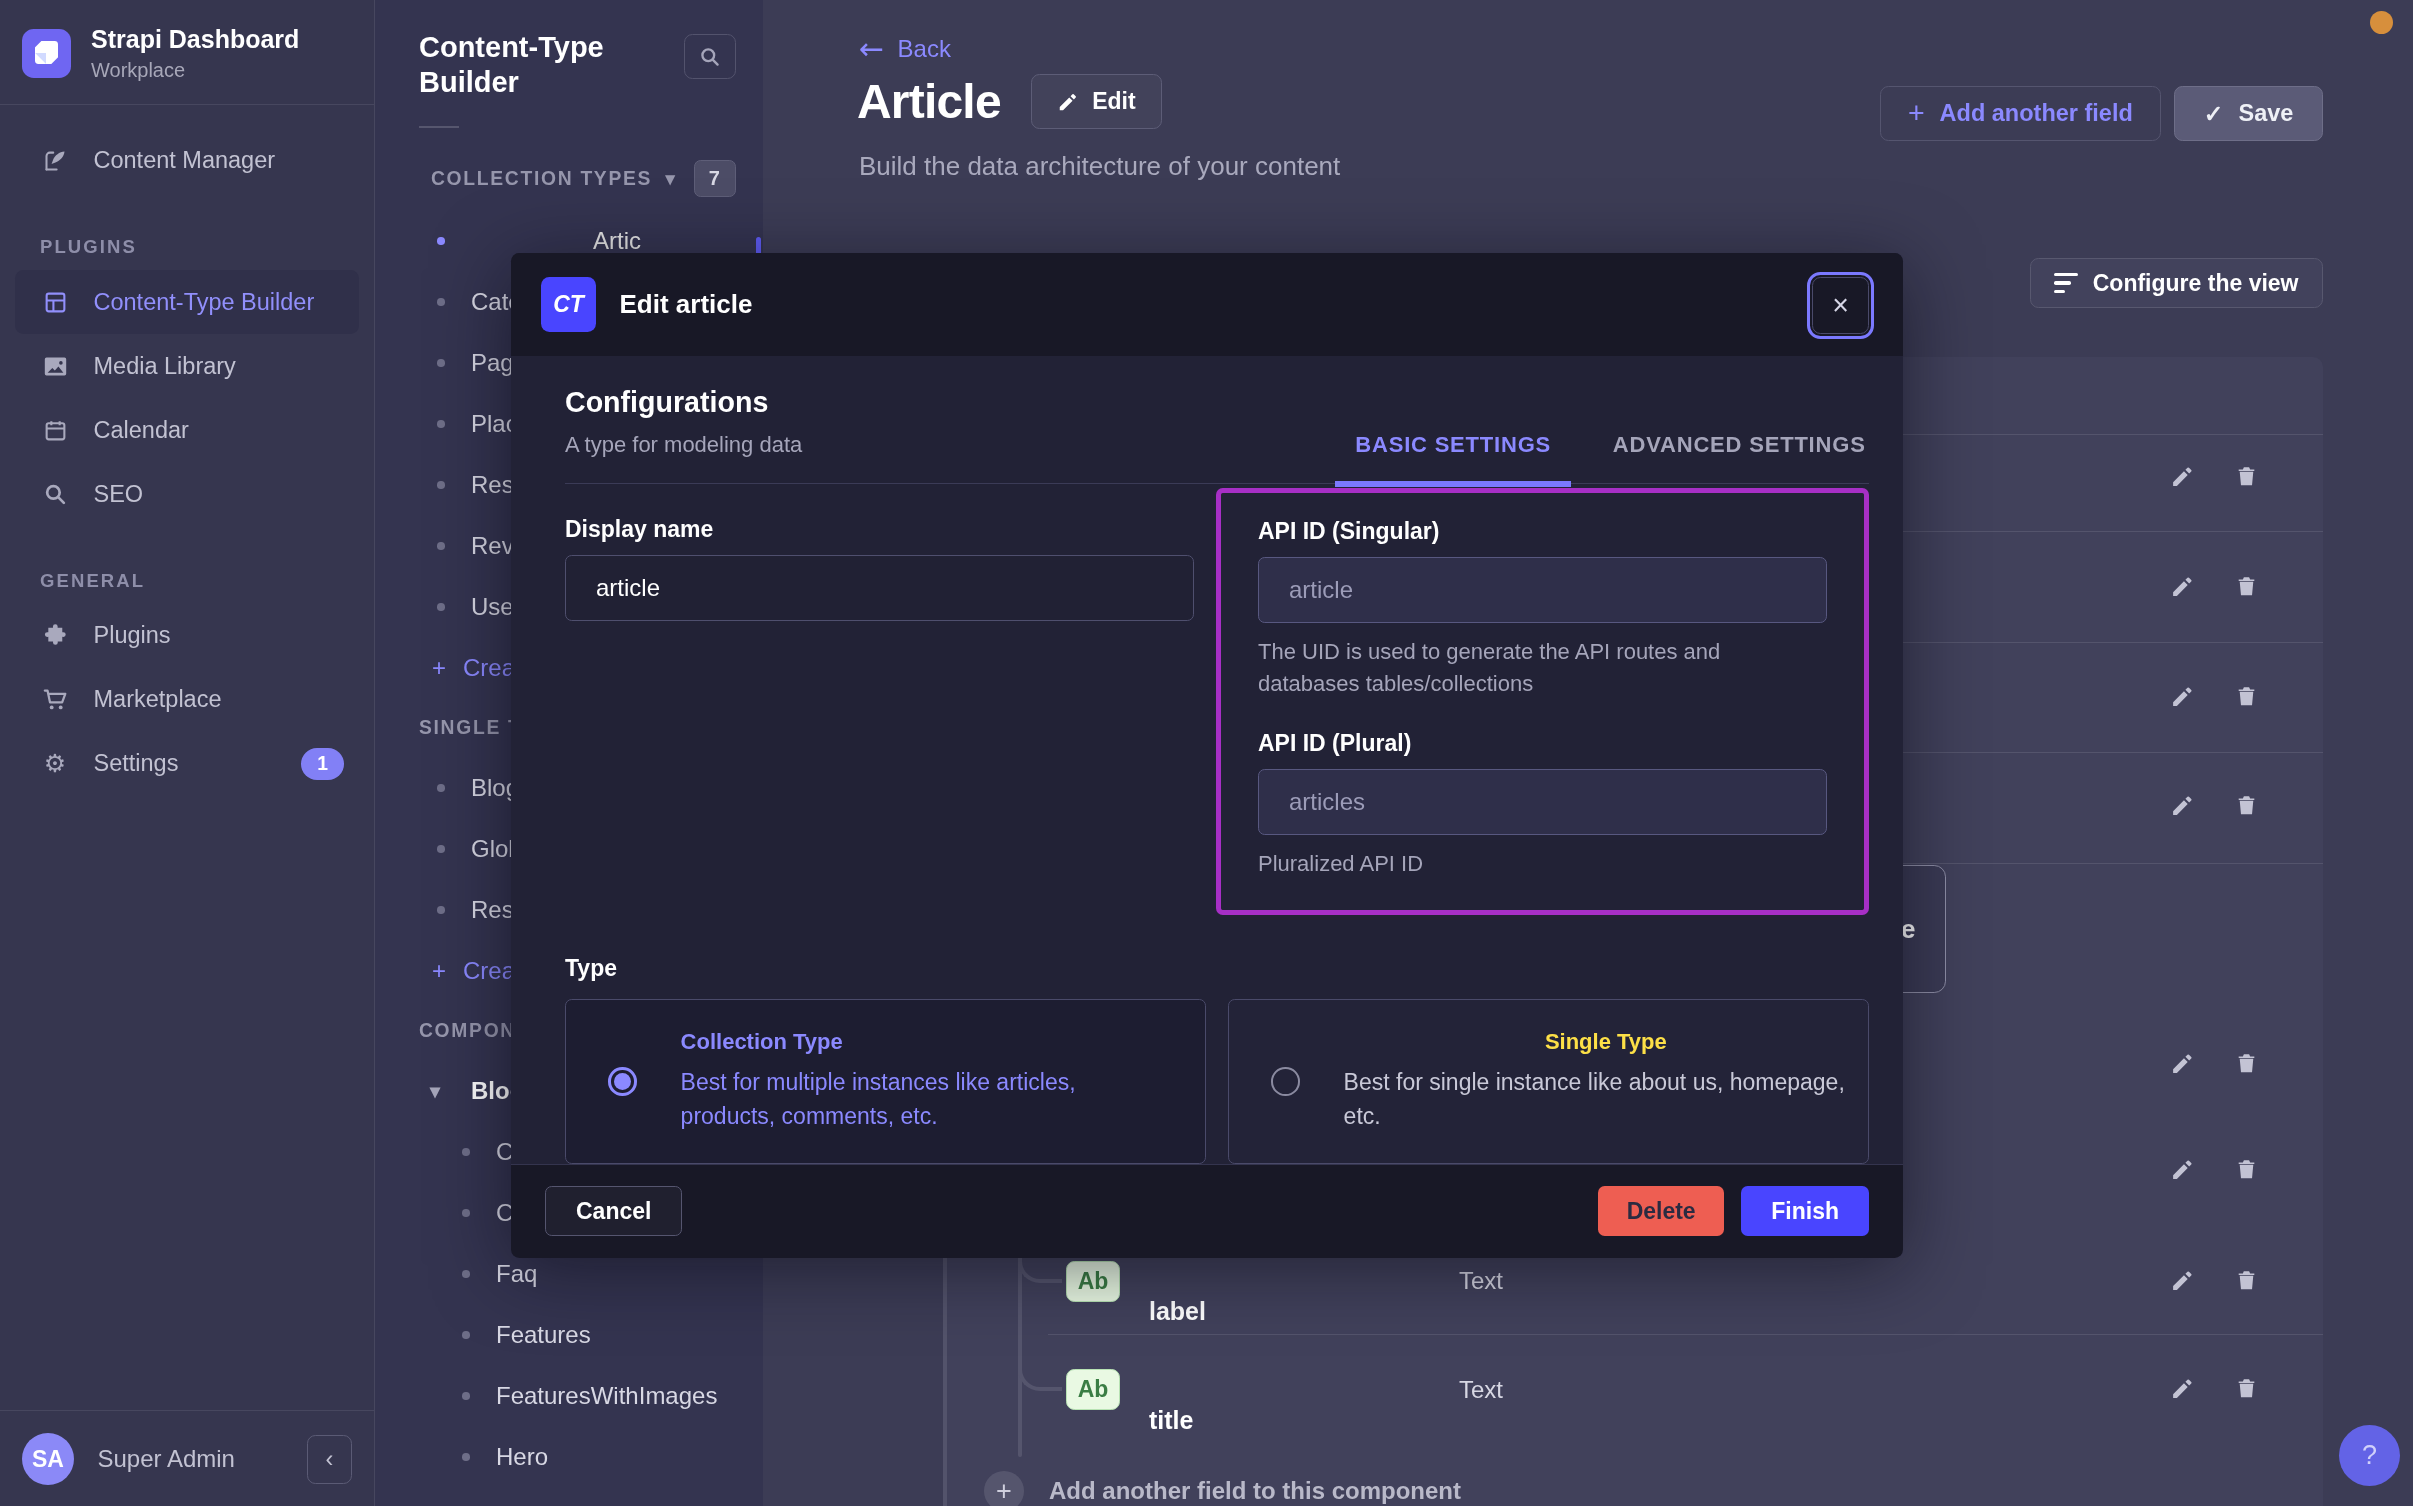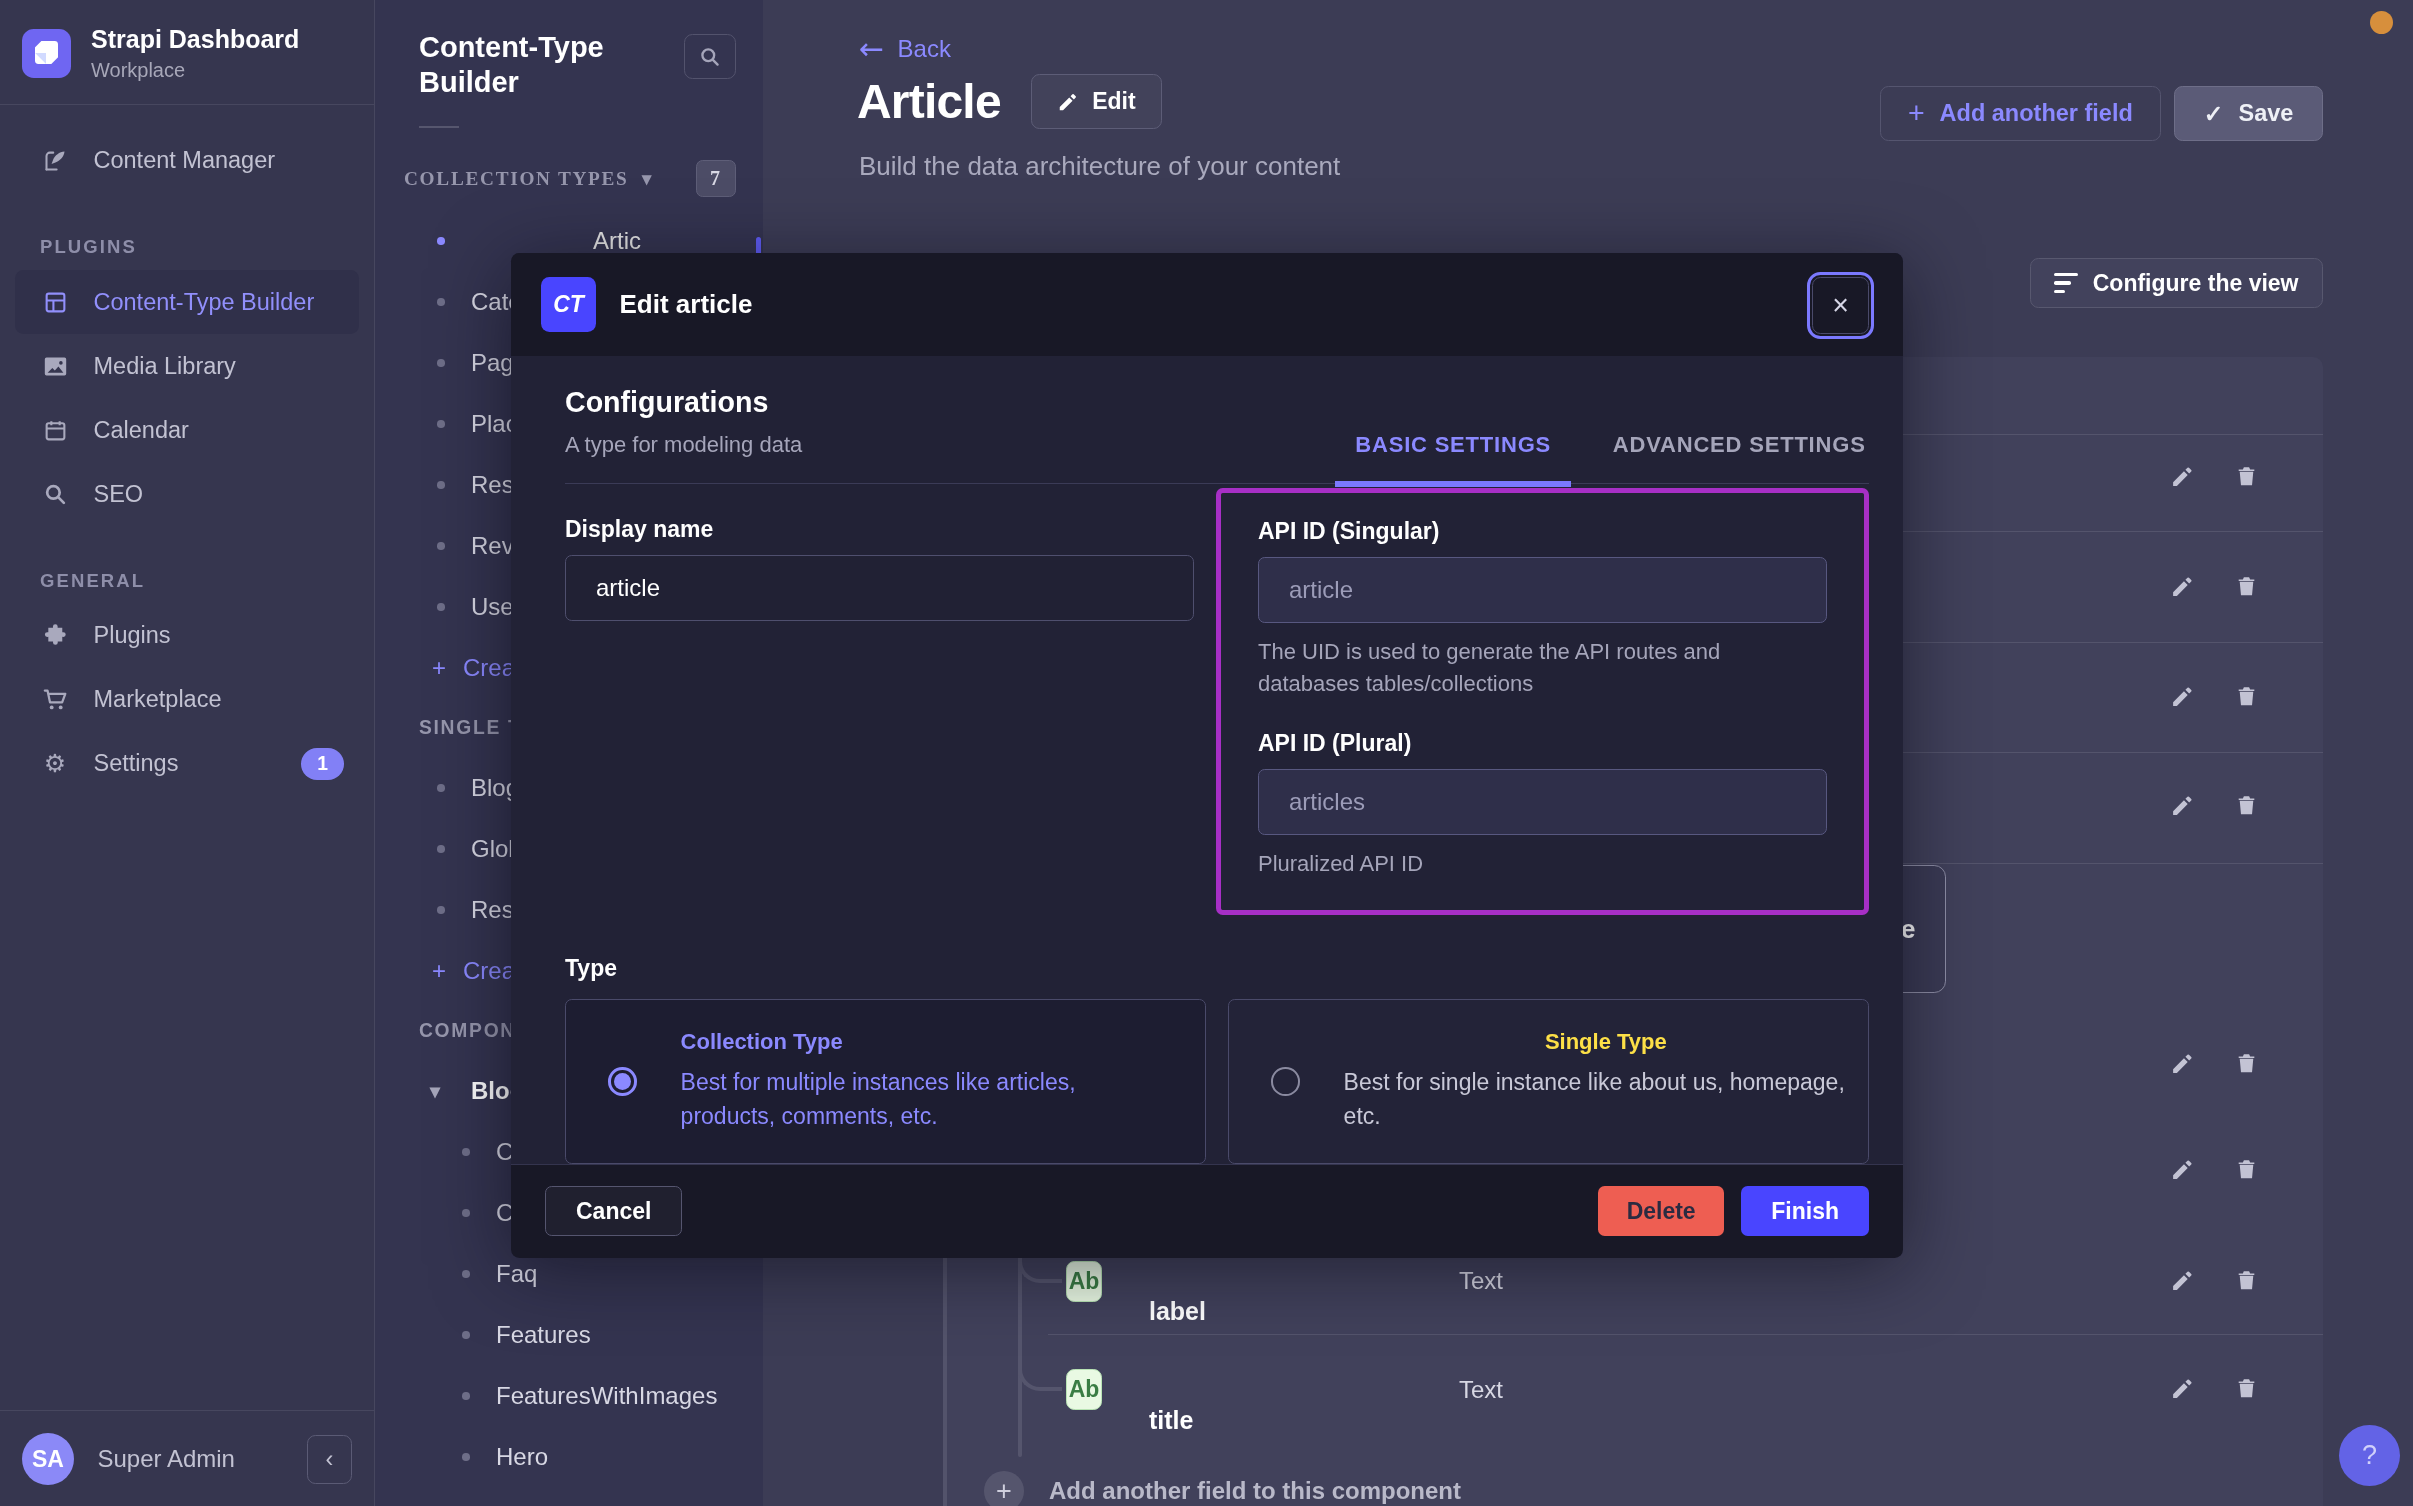--- a/index.html
+++ b/index.html
@@ -38,22 +38,22 @@
           font-size:23.5px;display:flex;align-items:center;justify-content:center;background:transparent;cursor:pointer;}
   .gear-glyph{font-family:"DejaVu Sans",sans-serif;font-size:25px;line-height:1;}
 
   
   .subnav{position:absolute;left:375px;top:0;width:388px;height:100%;background:#343450;z-index:10;}
   .subnav-head{position:relative;padding:30px 0 0 44px;}
   .subnav-title{font-size:29px;font-weight:bold;color:#fff;line-height:1.22;width:260px;}
   .search-btn{position:absolute;right:27px;top:34px;width:52px;height:45px;border:0.8px solid #53536d;border-radius:8.4px;
           display:flex;align-items:center;justify-content:center;background:transparent;color:#a5a5ba;cursor:pointer;}
   .subnav-rule{width:40px;height:2.5px;background:#56566e;margin:25px 0 0 44px;}
-  .sec-head{position:relative;display:flex;align-items:center;margin:40px 0 0 29px;font-size:19.3px;font-weight:bold;
-          letter-spacing:1.7px;color:#9696ac;font-family:Liberation Serif, serif;}
+  .sec-head{position:relative;display:flex;align-items:center;margin:40px 0 0 56px;font-size:19.3px;font-weight:bold;
+          letter-spacing:1.7px;color:#9696ac;}
   .sec-head .chev{margin-left:13.4px;font-size:18.5px;color:#9696ac;}
   .sec-badge{position:absolute;right:27px;top:-8.4px;background:#4c4c66;border:0.8px solid #5e5e78;color:#d8d8e4;
           font-size:20px;font-weight:bold;border-radius:6.7px;padding:5.9px 13.4px;}
   .sn-list{list-style:none;margin:20px 0 0;padding:0;}
   .sn-item{position:relative;height:61px;display:flex;align-items:center;padding-left:96px;
            color:#d8d8e4;font-size:24px;cursor:pointer;white-space:nowrap;}
   .sn-item .dot{position:absolute;left:62px;width:7.6px;height:7.6px;border-radius:50%;background:#6e6e88;}
   .sn-item.active{color:#e5e5e5;justify-content:center;}
   .sn-item.active .dot{background:#8b89ff;}
   .sn-item.create{color:#8b89ff;padding-left:57px;gap:17px;}
@@ -85,21 +85,21 @@
         padding:0 23.5px;cursor:pointer;}
   .f-bars{width:23.5px;}
   .f-bars i{display:block;height:3.4px;background:#fff;margin:5px 0;border-radius:1.7px;}
   .f-bars i:nth-child(1){width:23.5px;}.f-bars i:nth-child(2){width:17px;}.f-bars i:nth-child(3){width:11px;}
 
   .table-box{position:absolute;left:180px;top:357px;right:90px;bottom:0;background:#41415b;
         border-radius:10px 10px 0 0;border-left:4.2px solid #53536b;}
   .tb-divider{position:absolute;left:0;right:0;height:0.8px;background:#54546c;}
   .row-icons{position:absolute;right:64px;display:flex;gap:39px;color:#c3c3d4;}
   .row-icons .icb{cursor:pointer;}
-  .ab-badge{position:absolute;left:119px;width:36px;height:41px;border-radius:8.4px;background:#e9f9e3;
+  .ab-badge{position:absolute;left:119px;width:54px;height:41px;border-radius:8.4px;background:#e9f9e3;
         border:1.7px solid #b8e3b4;color:#3a7d44;font-weight:bold;font-size:23px;
         display:flex;align-items:center;justify-content:center;}
   .fld-name{position:absolute;left:202px;font-size:25px;font-weight:bold;color:#fff;margin-top:31px;}
   .fld-type{position:absolute;left:512px;font-size:24px;color:#d7d7e3;}
   .rail{position:absolute;left:71px;width:4.2px;background:#55556d;border-radius:2.5px;}
   .curve{position:absolute;left:71px;width:44px;height:39px;border-left:4.2px solid #55556d;
         border-bottom:4.2px solid #55556d;border-bottom-left-radius:22px;}
   .add-row{position:absolute;left:37px;top:1114px;display:flex;align-items:center;gap:25px;}
   .add-circle{width:40px;height:40px;border-radius:50%;background:#55556d;color:#cfcfdd;font-size:27px;
         display:flex;align-items:center;justify-content:center;cursor:pointer;}

